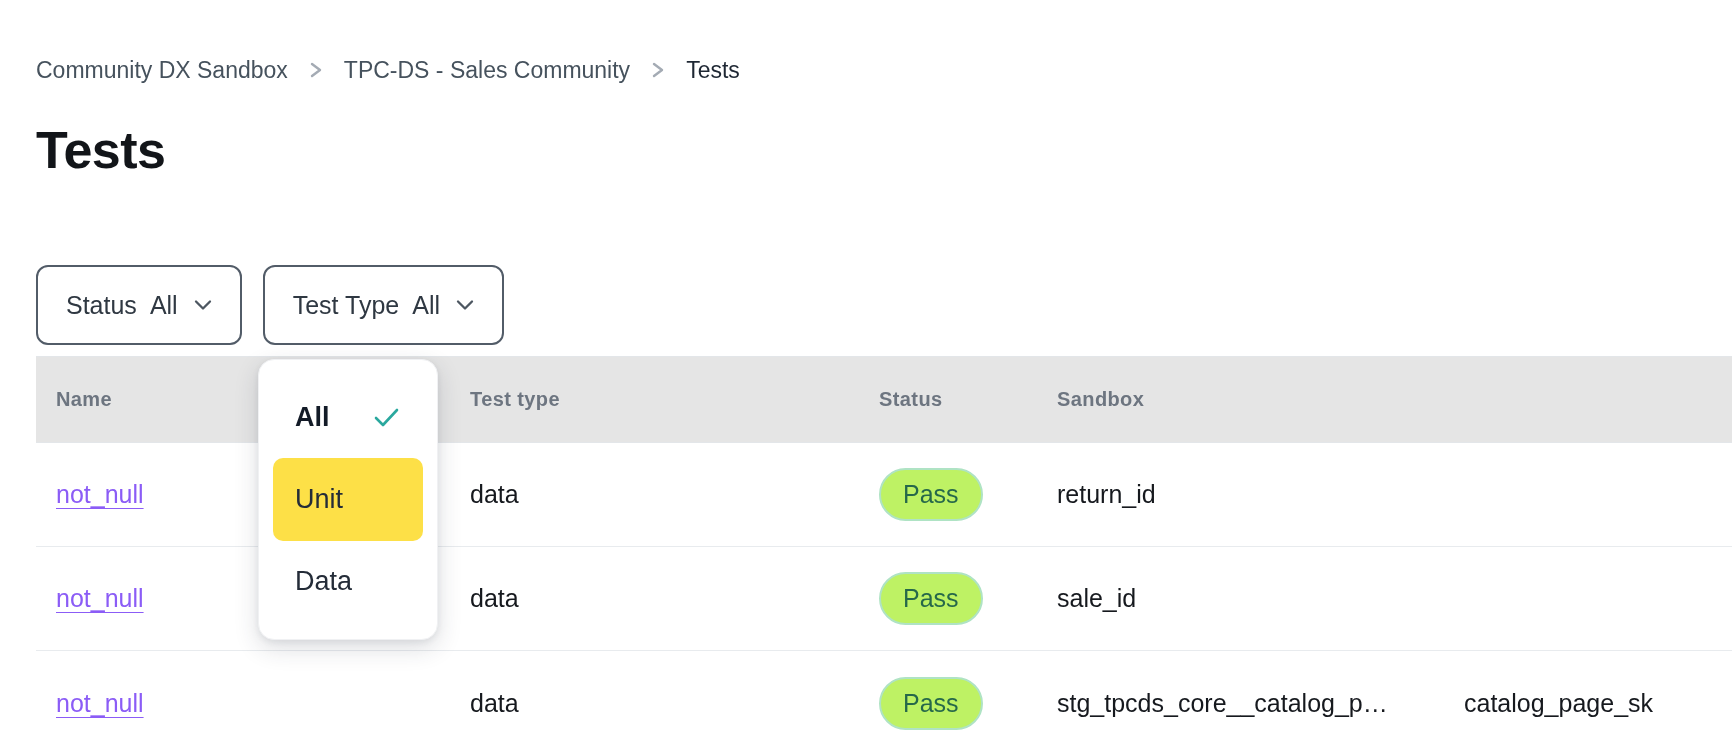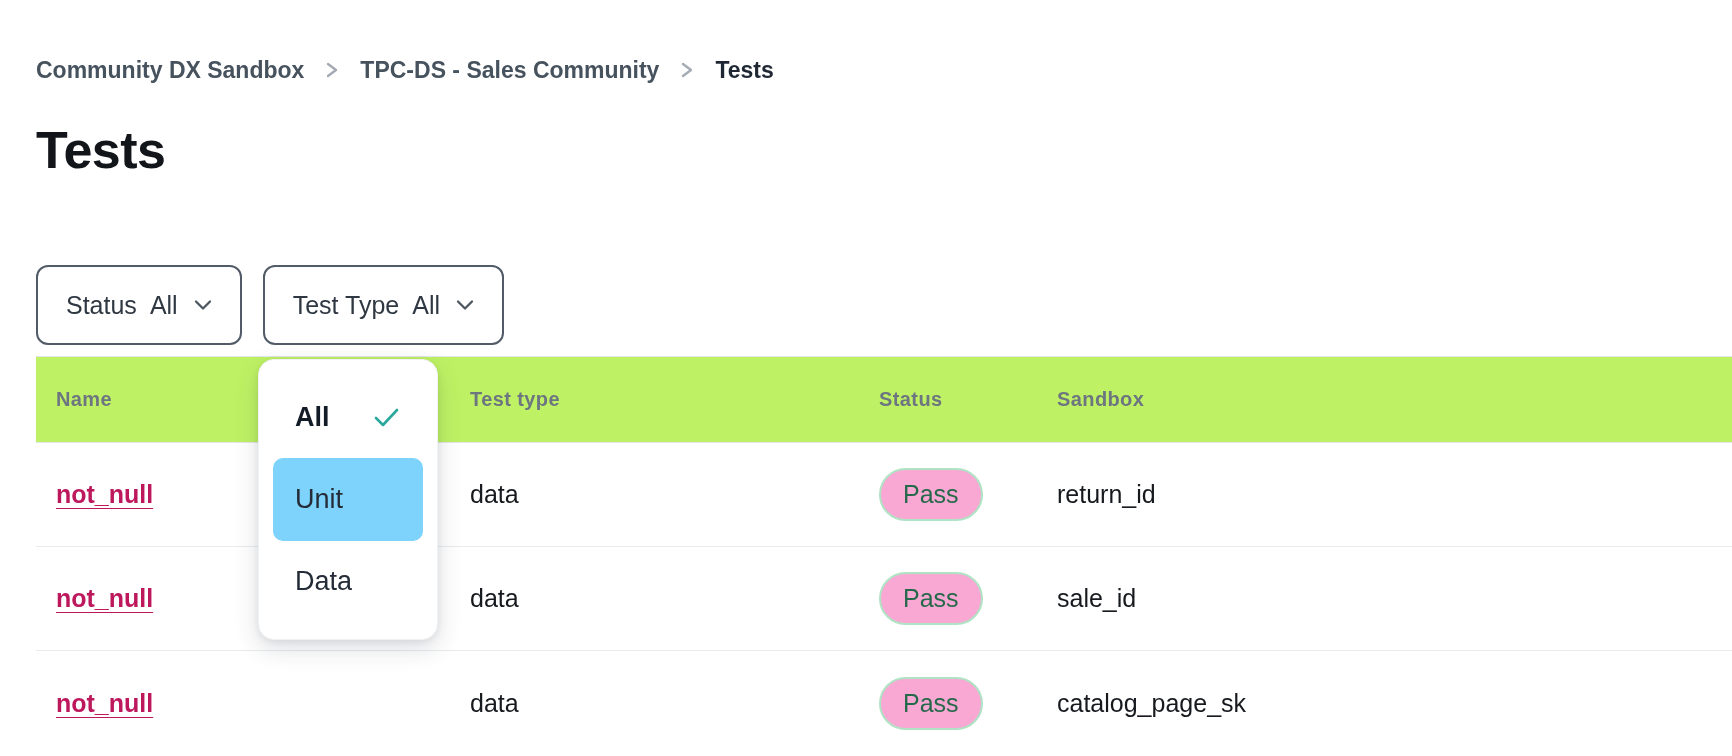--- a/index.html
+++ b/index.html
@@ -1,63 +1,63 @@
 <!DOCTYPE html>
 <html><head>
 <meta charset="utf-8">
 <style>
   * { margin:0; padding:0; box-sizing:border-box; }
   html,body { width:1732px; height:756px; overflow:hidden; background:#ffffff;
               font-family:"Liberation Sans", sans-serif; color:#171b20; }
 
   
   .breadcrumb { position:absolute; top:55px; left:36px; display:flex; align-items:center;
-                gap:15px; font-size:23px; font-weight:700; color:#46525d; line-height:30px; }
+                gap:15px; font-size:23px; font-weight:400; color:#46525d; line-height:30px; }
   .crumb { white-space:nowrap; }
   .crumb.current { color:#1e2733; }
   .crumb-sep { display:flex; align-items:center; padding:0 6px; }
 
   
   .page-title { position:absolute; top:120px; left:36px; font-size:52px; font-weight:600;
                 color:#121519; letter-spacing:-0.5px; }
 
   
   .filters { position:absolute; top:265px; left:36px; display:flex; gap:21px; }
   .filter-btn { height:80px; display:flex; align-items:center; background:#fff;
                 border:2px solid #525c68; border-radius:12px; padding:0 28px;
                 font-size:25px; color:#2f3842; cursor:pointer; }
   .filter-btn .f-label { margin-right:13px; }
   .filter-btn .f-value { margin-right:16px; }
   .filter-btn svg { display:block; }
 
   
   .tests-table { position:absolute; top:356px; left:36px; right:0; }
   .thead { display:grid; grid-template-columns:414px 409px 178px 407px 1fr; height:87px;
-           align-items:center; background:#bef264; border-top:1px solid #e3e6e9;
+           align-items:center; background:#e5e5e5; border-top:1px solid #e3e6e9;
            border-bottom:1px solid #e3e6e9; }
   .th { padding-left:20px; font-size:20px; font-weight:700; color:#6d7580; letter-spacing:0.4px; }
   .trow { display:grid; grid-template-columns:414px 409px 178px 407px 1fr; height:104px;
           align-items:center; border-bottom:1px solid #e8ebee; font-size:25px; color:#16191e; }
   .trow:last-child { border-bottom:none; }
   .td { padding-left:20px; white-space:nowrap; overflow:hidden; }
-  .name-link { color:#be185d; font-weight:700; text-decoration:underline;
+  .name-link { color:#8b5cf6; font-weight:400; text-decoration:underline;
                text-decoration-thickness:2px; text-underline-offset:5px; cursor:pointer;margin-top:29px; }
   .badge-pass { display:inline-flex; align-items:center; justify-content:center;
                 min-width:101px; height:53px; padding:0 22px; border-radius:27px;
-                background:#f9a8d4; border:2px solid #afe3c4; color:#26684a; font-size:25px; }
+                background:#bef264; border:2px solid #afe3c4; color:#26684a; font-size:25px; }
 
   
   .dropdown { position:absolute; left:258px; top:359px; width:180px; height:281px; z-index:20;
               background:#ffffff; border-radius:16px; border:1px solid #f0f1f3;
               box-shadow:0 8px 24px rgba(35,45,60,0.16), 0 2px 6px rgba(35,45,60,0.08);
               padding:16px 14px; display:flex; flex-direction:column; }
   .menu-item { height:83px; display:flex; align-items:center; padding:0 12px 0 22px;
                border-radius:10px; font-size:27px; color:#242c38; cursor:pointer; }
   .menu-item.selected { font-weight:700; color:#131b27; justify-content:space-between; }
-  .menu-item.hovered { background:#7dd3fc; }
+  .menu-item.hovered { background:#fde047; }
   .check-icon { display:flex; align-items:center; margin-right:12px; }
 </style>
 </head>
 <body>
 
 <nav class="breadcrumb">
   <span class="crumb">Community DX Sandbox</span>
   <span class="crumb-sep">
     <svg width="14" height="22" viewBox="0 0 14 22">
         <polyline points="3,5 11,11 3,17" fill="none" stroke="#a4abb4" stroke-width="2.4" stroke-linecap="round" stroke-linejoin="round"></polyline>
@@ -114,20 +114,21 @@
     <div class="td"><span class="name-link">not_null</span></div>
     <div class="td">data</div>
     <div class="td"><span class="badge-pass">Pass</span></div>
     <div class="td">sale_id</div>
   </div>
 
   <div class="trow">
     <div class="td"><span class="name-link">not_null</span></div>
     <div class="td">data</div>
     <div class="td"><span class="badge-pass">Pass</span></div>
+    <div class="td">stg_tpcds_core__catalog_p…</div>
     <div class="td">catalog_page_sk</div>
   </div>
 </div>
 
 <div class="dropdown">
   <div class="menu-item selected">
     <span>All</span>
     <span class="check-icon">
       <svg width="25" height="21" viewBox="0 0 25 21">
           <polyline points="2,11 9,18 23,3" fill="none" stroke="#2aa89e" stroke-width="2.6" stroke-linecap="round" stroke-linejoin="round"></polyline>

